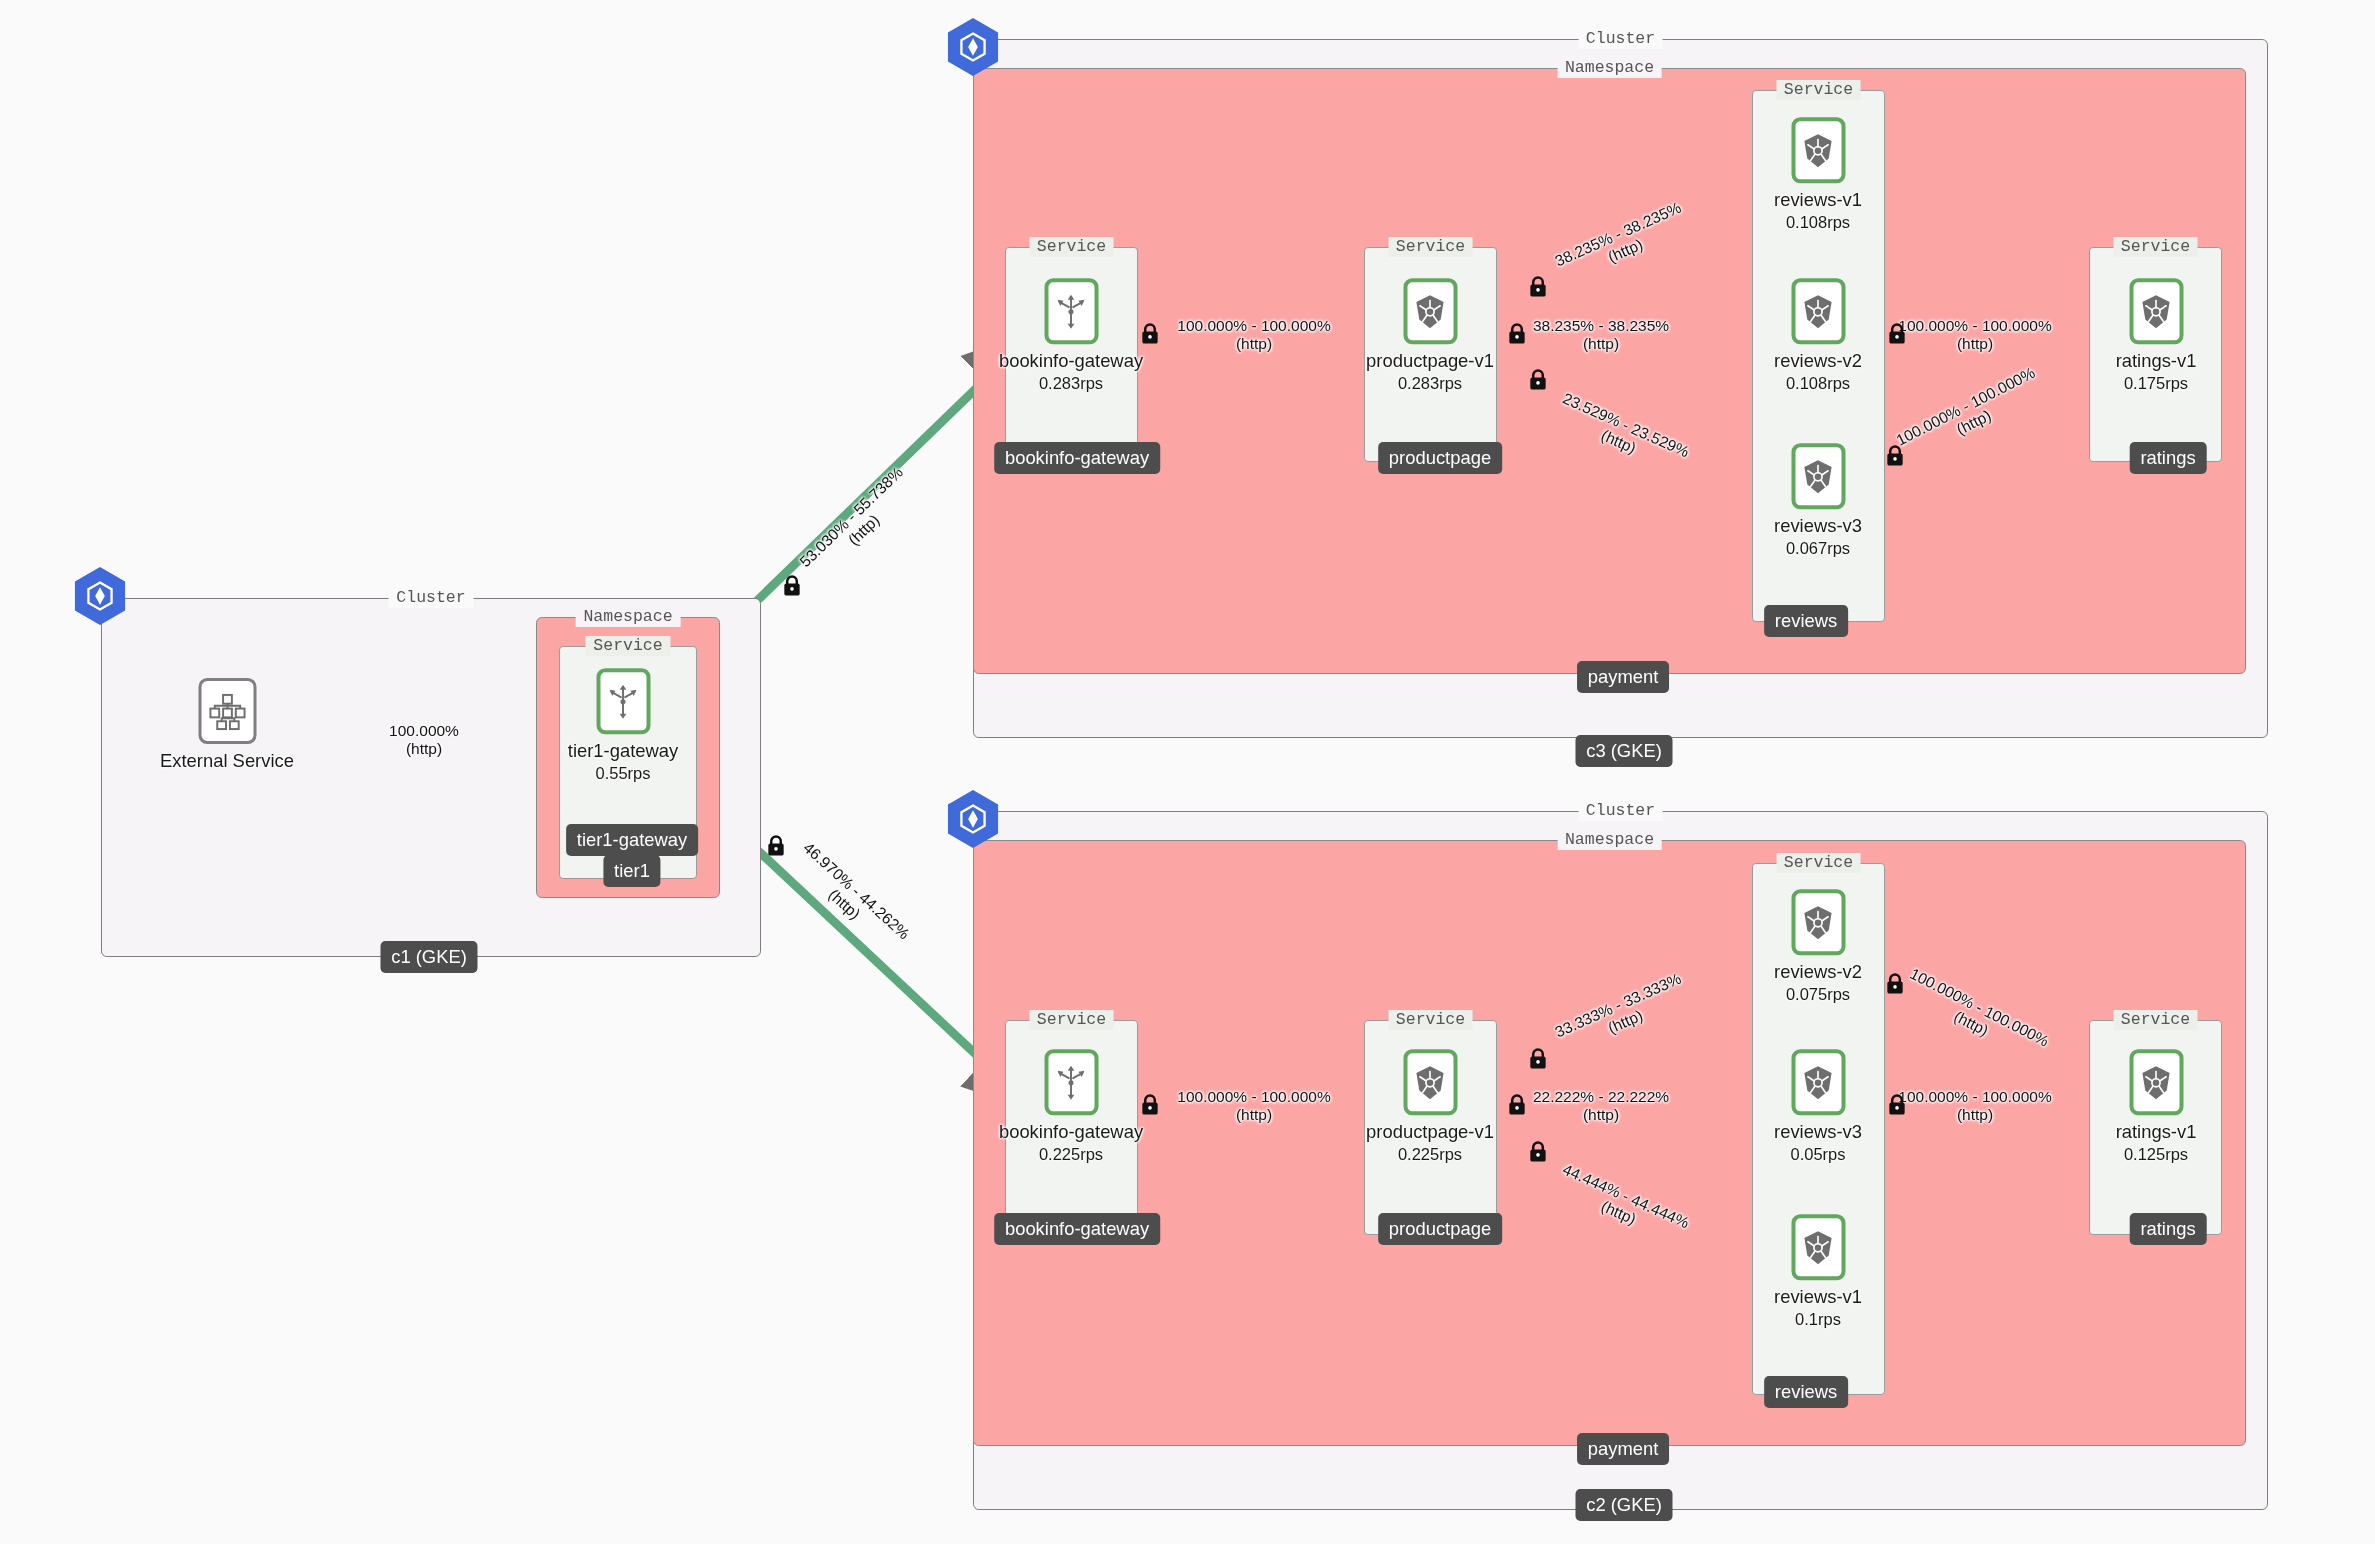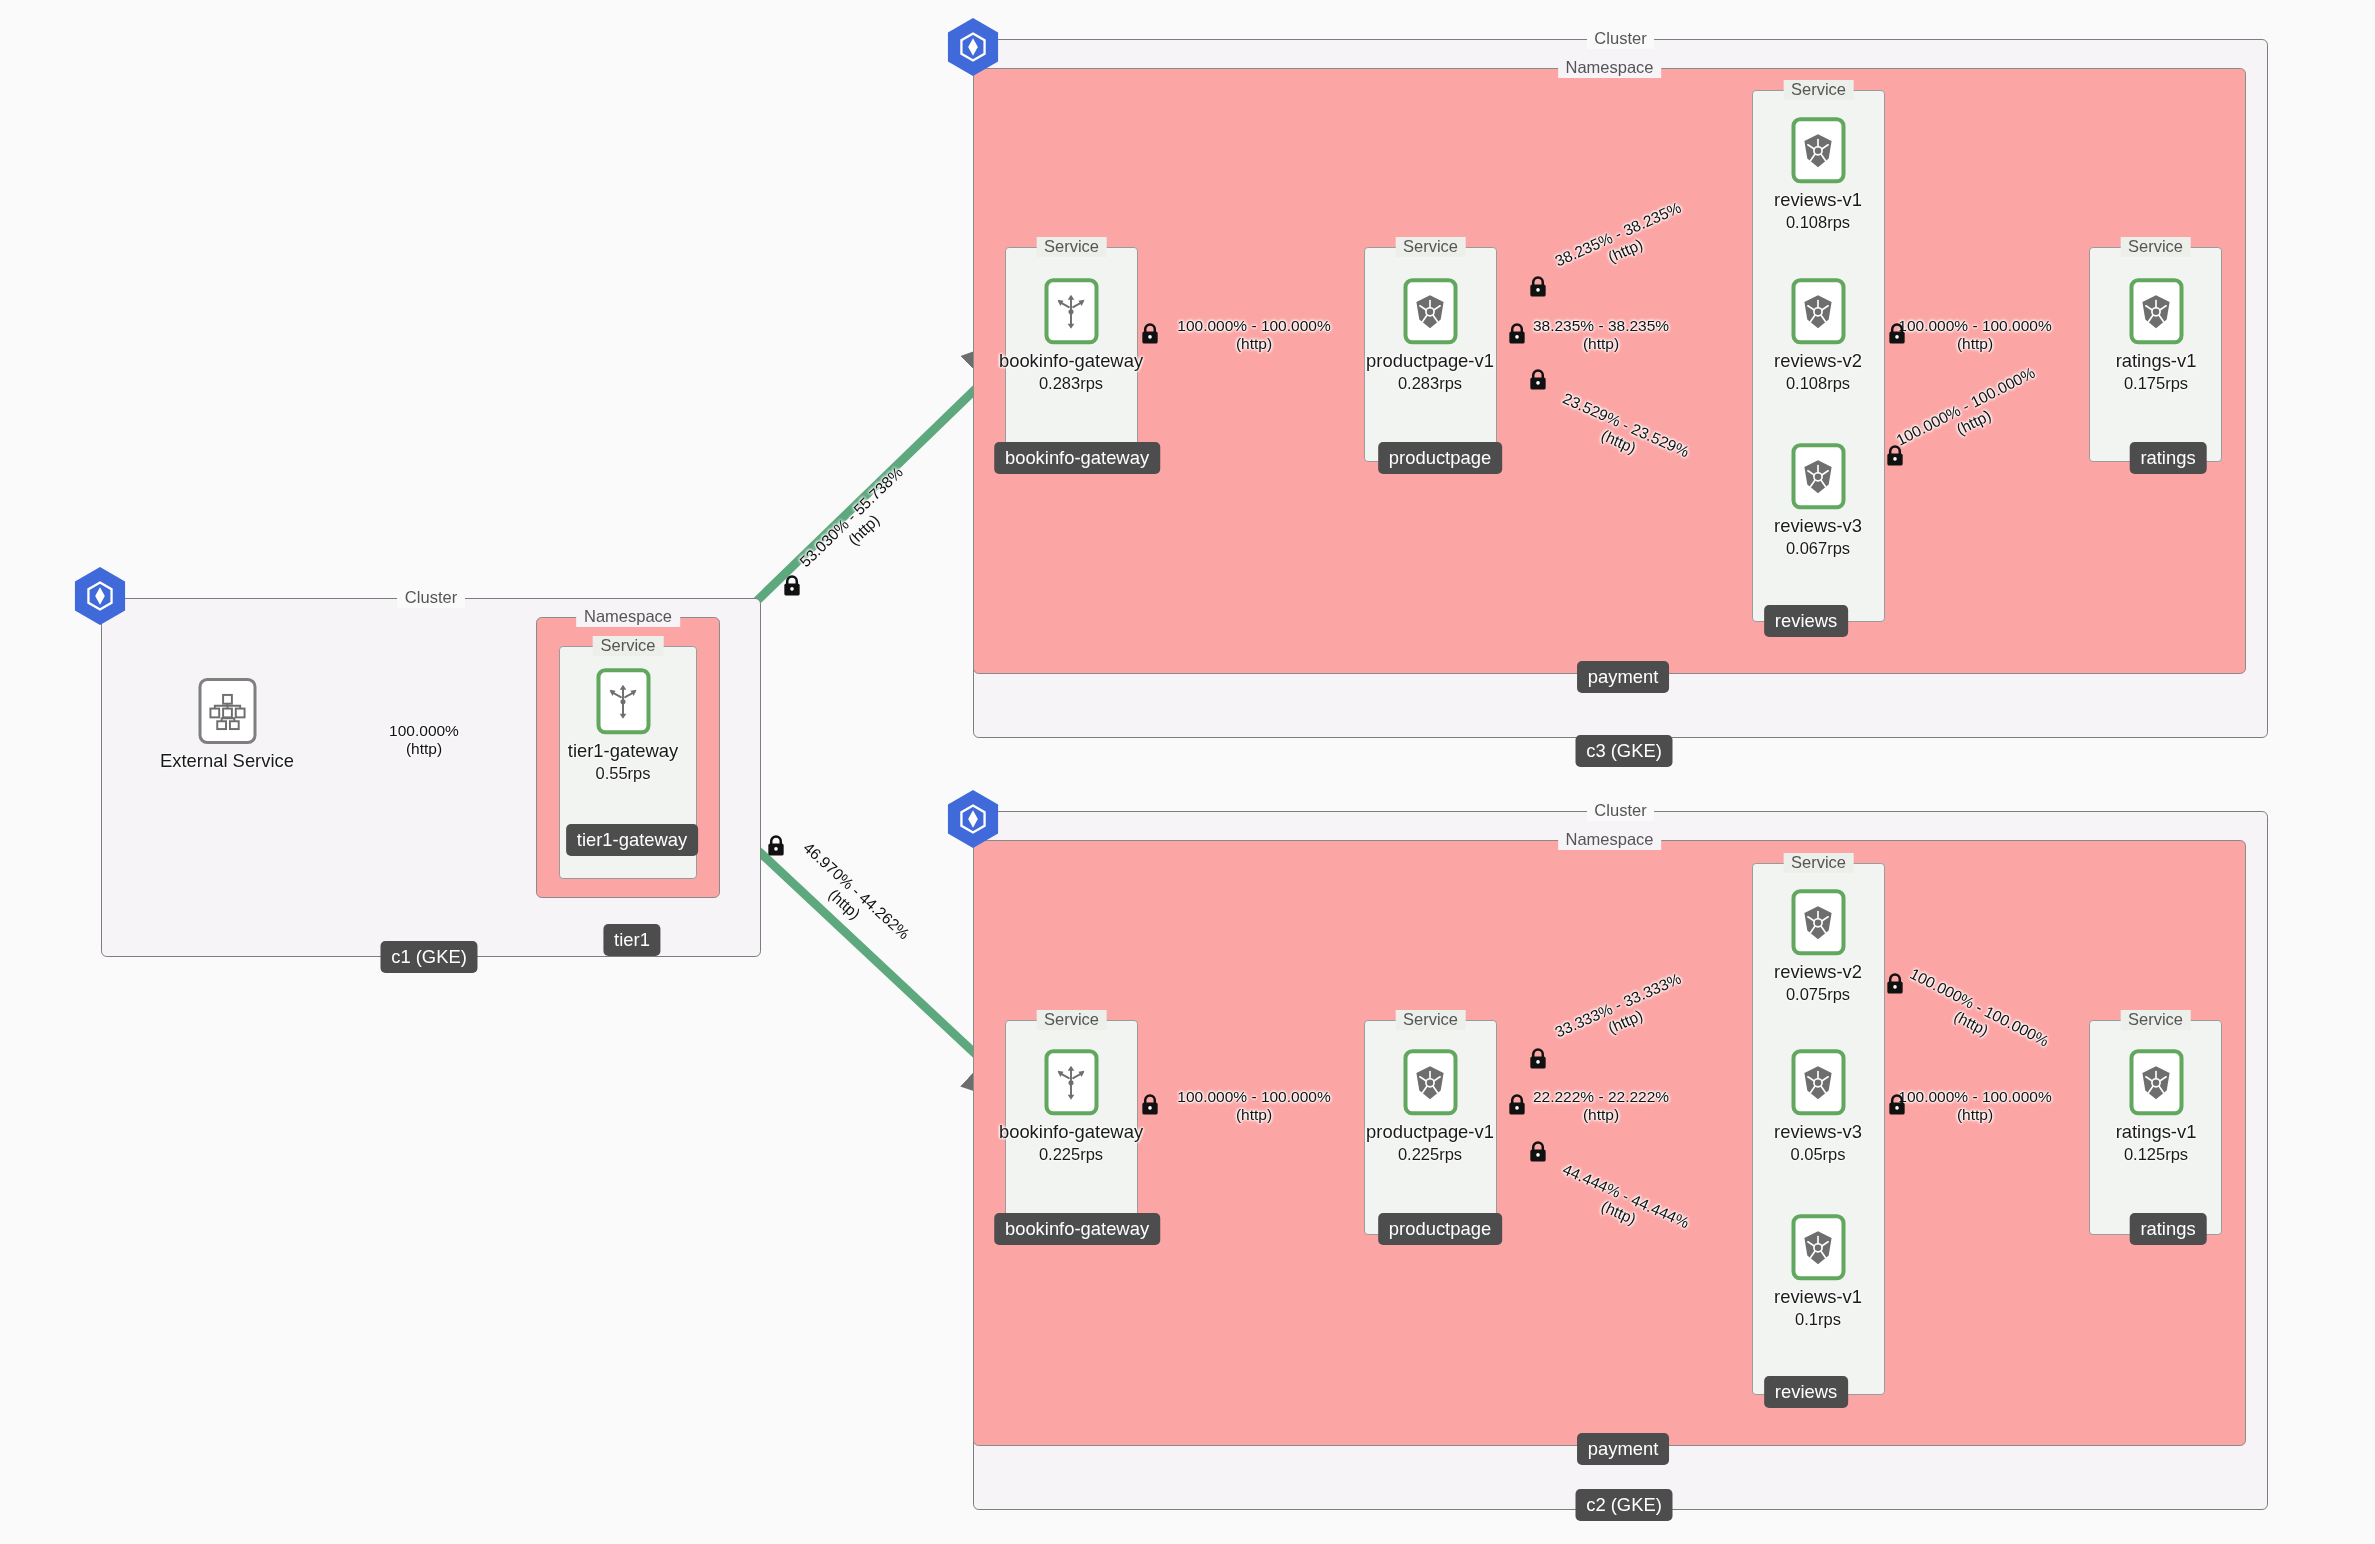--- a/index.html
+++ b/index.html
@@ -14,21 +14,21 @@
   svg#wires{position:absolute;left:0;top:0;width:2375px;height:1545px;pointer-events:none;}
 
   
   .grp{position:absolute;box-sizing:border-box;border:1.5px solid #8a8a8a;border-radius:5.8px;}
   .grp.cluster{background:#f7f4f8;border-color:#7d7d7d;}
   .grp.ns{background:#fca5a5;border-color:#8a8a8a;text-align:right;}
   .grp.svc{background:#f2f4f1;border-color:#9b9b9b;border-radius:3.9px;}
   .grp-title{
     position:absolute;top:-10.7px;left:50%;transform:translateX(-50%);
     background:#fafafa;padding:0 7.8px;white-space:nowrap;
-    font-size:16.5px;color:#555;line-height:19.4px;
+    font-size:16.5px;color:#555;line-height:19.4px;font-family:Liberation Mono, monospace;
   }
   .grp.ns > .grp-title{background:#f7f4f8;}
   .grp.svc > .grp-title{background:#ecefea;}
 
   
   .badge{
     position:absolute;background:#4d4d4d;color:#fff;border-radius:4.9px;
     font-size:18.4px;line-height:18.4px;padding:6.8px 10.7px;white-space:nowrap;
     transform:translate(-50%,-50%);z-index:40;
   }
@@ -604,21 +604,21 @@
   </div>
   <div class="lock" style="left:1897px;top:1107px;">
     <svg width="21.3" height="23" viewBox="0 0 22 24">
       <path d="M6 10 V7 a5 5 0 0 1 10 0 v3" fill="none" stroke="#111" stroke-width="2.6"></path>
       <rect x="3" y="9.5" width="16" height="12.5" rx="2" fill="#111"></rect>
       <circle cx="11" cy="15" r="1.9" fill="#fff"></circle>
     </svg>
   </div>
 
   <div class="badge" style="left:632px;top:840px;">tier1-gateway</div>
-  <div class="badge" style="left:632px;top:940px;">tier1</div>
+  <div class="badge" style="left:632px;top:871px;">tier1</div>
   <div class="badge" style="left:429px;top:957px;">c1 (GKE)</div>
 
   <div class="badge" style="left:1077px;top:458px;">bookinfo-gateway</div>
   <div class="badge" style="left:1440px;top:458px;">productpage</div>
   <div class="badge" style="left:1806px;top:621px;">reviews</div>
   <div class="badge" style="left:2168px;top:458px;">ratings</div>
   <div class="badge" style="left:1623px;top:677px;">payment</div>
   <div class="badge" style="left:1624px;top:735px;margin-top:16px;">c3 (GKE)</div>
 
   <div class="badge" style="left:1077px;top:1229px;">bookinfo-gateway</div>

